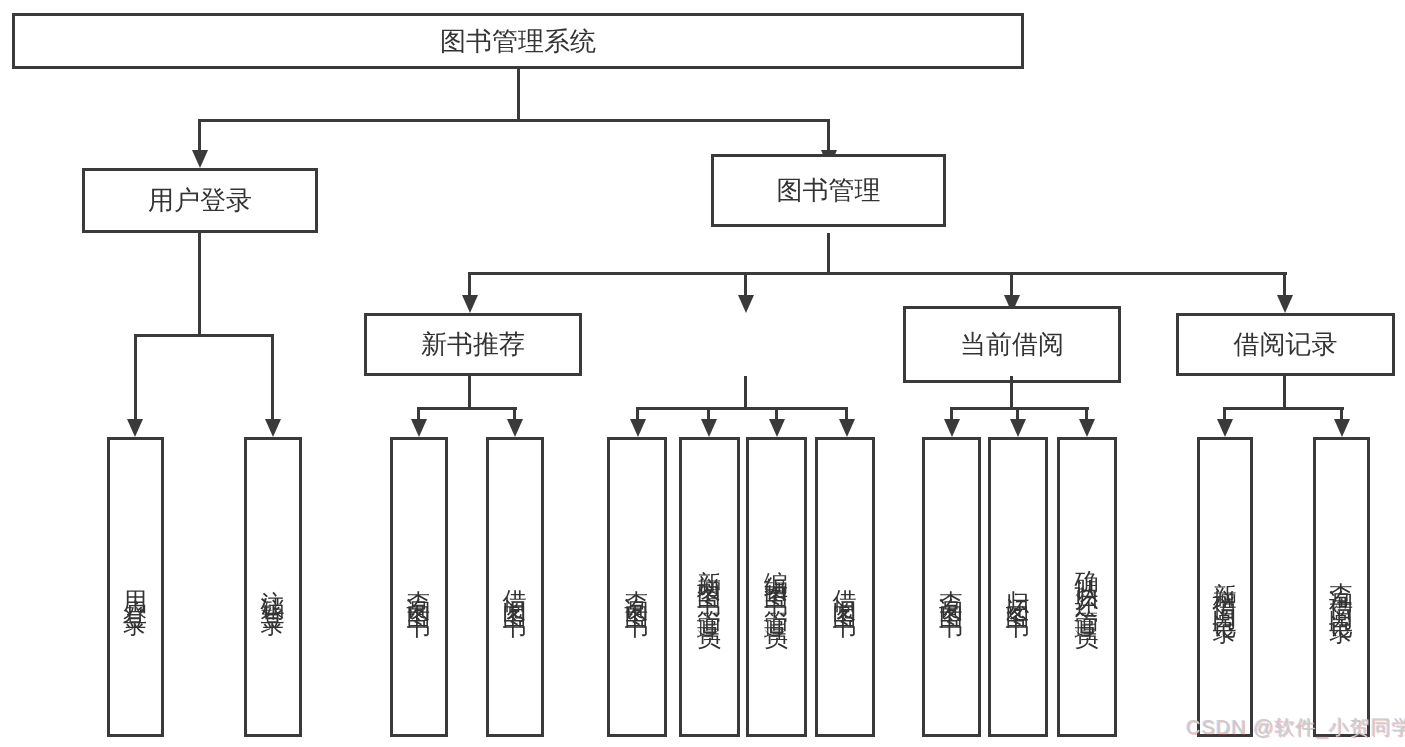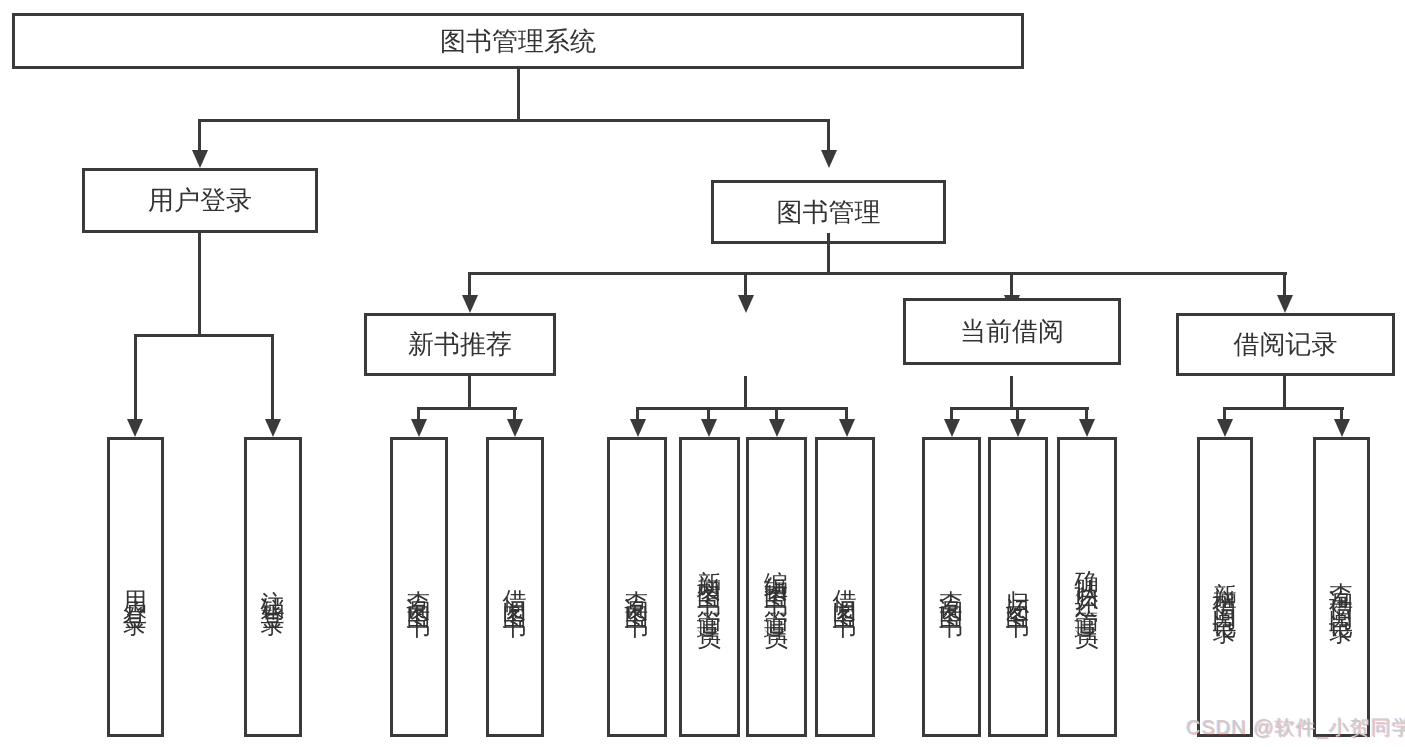--- a/index.html
+++ b/index.html
@@ -48,21 +48,21 @@
   <div class="vl" style="left:517px;top:69px;height:52px"></div>
   <div class="hl" style="left:198px;top:119px;width:632px"></div>
   <div class="vl" style="left:198px;top:119px;height:31px"></div>
   <div class="tri" style="left:192px;top:150px"></div>
   <div class="vl" style="left:827px;top:119px;height:31px"></div>
   <div class="tri" style="left:821px;top:150px"></div>
 
   <div class="box" style="left:82px;top:168px;width:236px;height:65px">
     <span>用户登录</span>
   </div>
-  <div class="box" style="left:711px;top:180px;width:235px;height:64px">
+  <div class="box" style="left:711px;top:154px;width:235px;height:73px">
     <span>图书管理</span>
   </div>
 
   <div class="vl" style="left:198px;top:233px;height:103px"></div>
   <div class="hl" style="left:134px;top:334px;width:140px"></div>
   <div class="vl" style="left:134px;top:334px;height:85px"></div>
   <div class="tri" style="left:127px;top:419px"></div>
   <div class="vl" style="left:271px;top:334px;height:85px"></div>
   <div class="tri" style="left:265px;top:419px"></div>
 
@@ -70,24 +70,24 @@
   <div class="hl" style="left:468px;top:272px;width:819px"></div>
   <div class="vl" style="left:468px;top:272px;height:23px"></div>
   <div class="tri" style="left:462px;top:295px"></div>
   <div class="vl" style="left:744px;top:272px;height:23px"></div>
   <div class="tri" style="left:738px;top:295px"></div>
   <div class="vl" style="left:1010px;top:272px;height:23px"></div>
   <div class="tri" style="left:1004px;top:295px"></div>
   <div class="vl" style="left:1283px;top:272px;height:23px"></div>
   <div class="tri" style="left:1277px;top:295px"></div>
 
-  <div class="box" style="left:364px;top:313px;width:192px;height:63px">
+  <div class="box" style="left:364px;top:313px;width:218px;height:63px">
     <span>新书推荐</span>
   </div>
-  <div class="box" style="left:903px;top:298px;width:218px;height:67px">
+  <div class="box" style="left:903px;top:306px;width:218px;height:77px">
     <span>当前借阅</span>
   </div>
   <div class="box" style="left:1176px;top:313px;width:219px;height:63px">
     <span>借阅记录</span>
   </div>
 
   <div class="vl" style="left:468px;top:376px;height:33px"></div>
   <div class="hl" style="left:417px;top:407px;width:100px"></div>
   <div class="vl" style="left:417px;top:407px;height:12px"></div>
   <div class="tri" style="left:411px;top:419px"></div>

